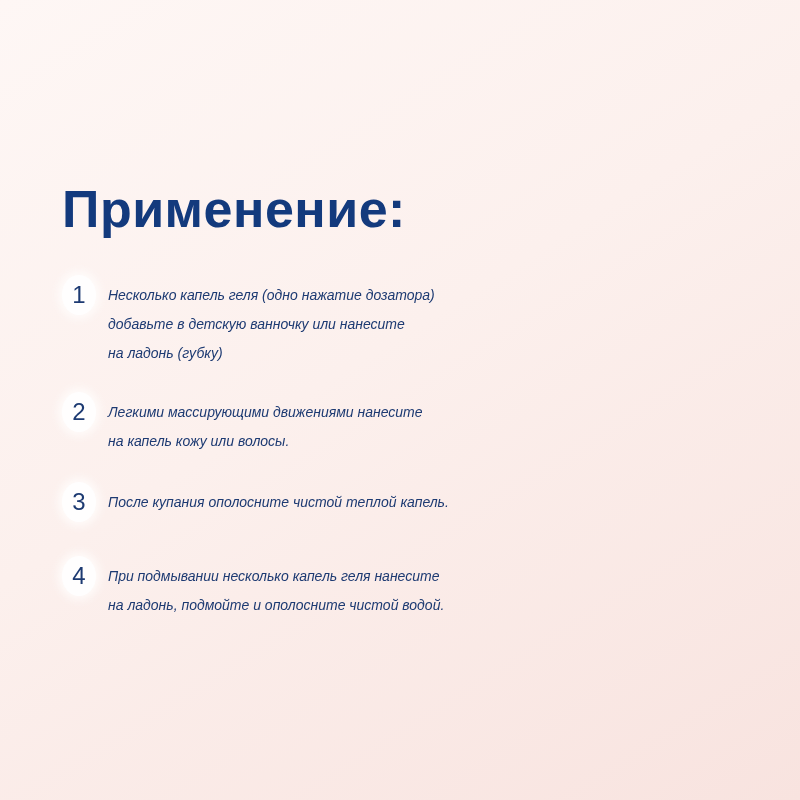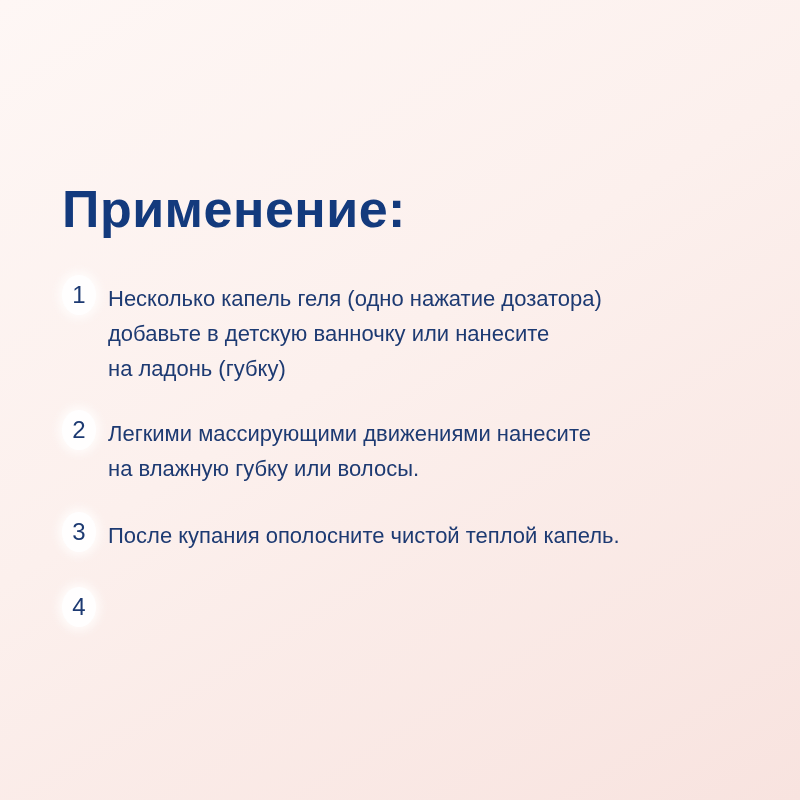--- a/index.html
+++ b/index.html
@@ -45,24 +45,25 @@
     align-items: center;
     justify-content: center;
   }
   .badge-number {
     font-size: 24px;
     line-height: 1;
     color: #1d3a72;
   }
   .step-text {
     margin: 0;
-    font-size: 22px;
-    line-height: 35px;
+    font-size: 14px;
+    line-height: 29px;
     color: #1d3a72;
     white-space: pre-line;
+    font-style: italic;
   }
 </style>
 </head>
 <body>
 
 <div class="page">
   <h1 class="title">Применение:</h1>
 
   <ol class="steps">
     <li class="step">
@@ -71,27 +72,29 @@
       </span>
       <p class="step-text">Несколько капель геля (одно нажатие дозатора)
 добавьте в детскую ванночку или нанесите
 на ладонь (губку)</p>
     </li>
     <li class="step">
       <span class="badge">
         <span class="badge-number">2</span>
       </span>
       <p class="step-text">Легкими массирующими движениями нанесите
-на влажную губку или волосы.</p>
+на капель кожу или волосы.</p>
     </li>
     <li class="step">
       <span class="badge">
         <span class="badge-number">3</span>
       </span>
       <p class="step-text">После купания ополосните чистой теплой капель.</p>
     </li>
     <li class="step">
       <span class="badge">
         <span class="badge-number">4</span>
       </span>
+      <p class="step-text">При подмывании несколько капель геля нанесите
+на ладонь, подмойте и ополосните чистой водой.</p>
     </li>
   </ol>
 </div>
 
 </body></html>

